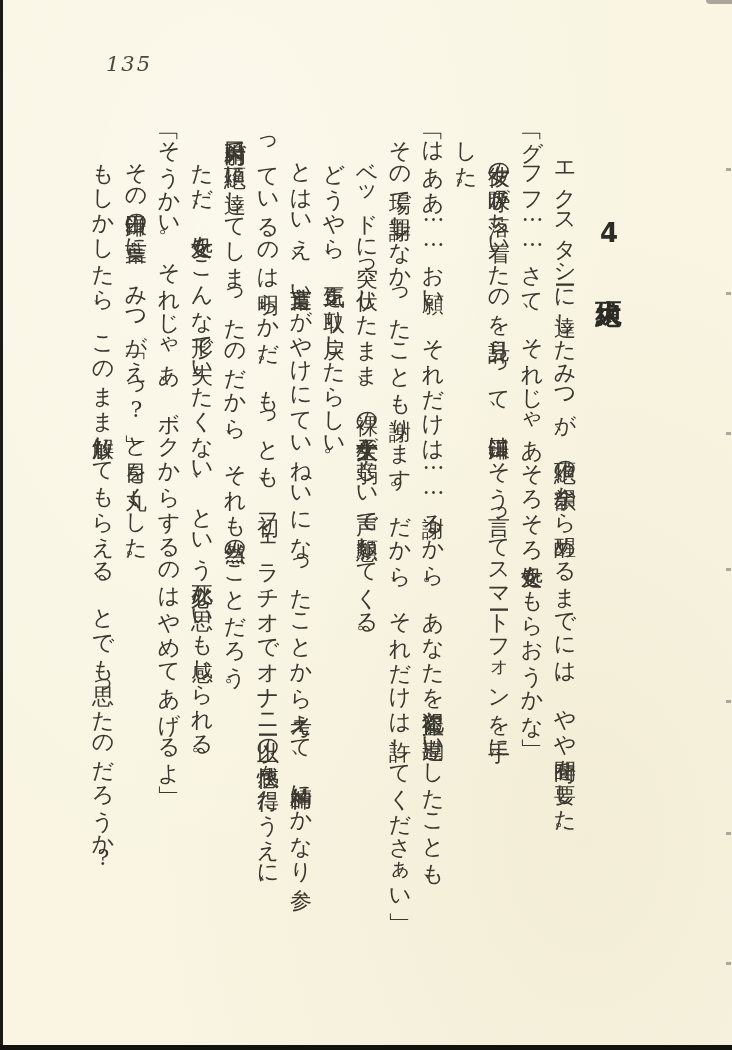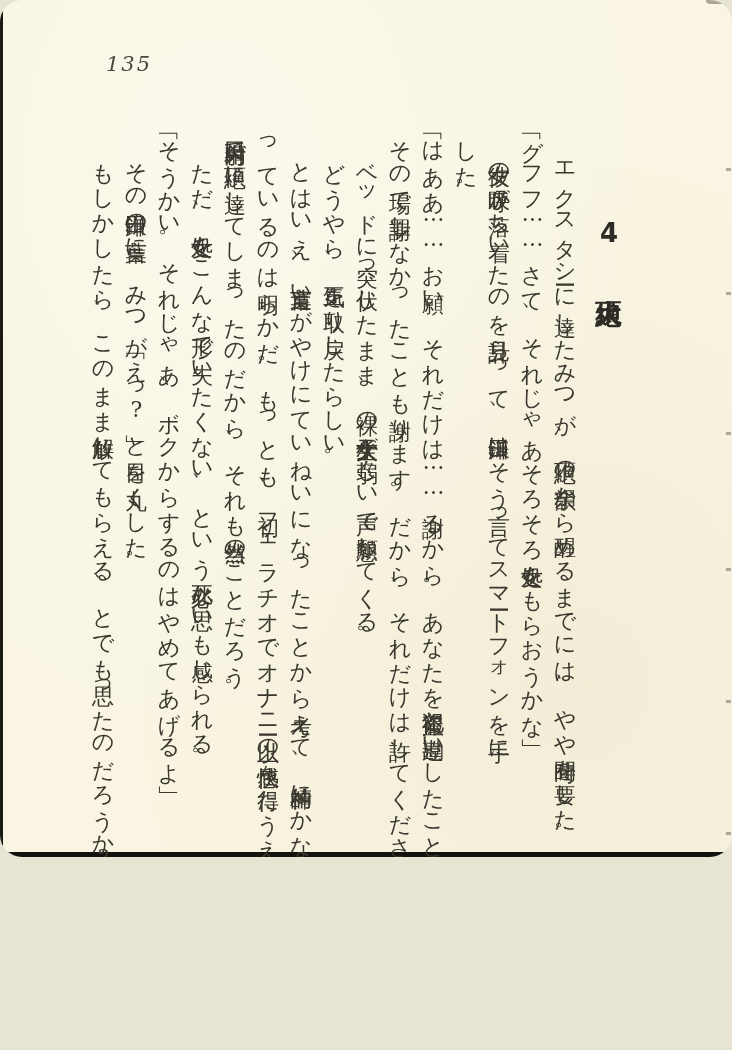--- a/index.html
+++ b/index.html
@@ -3,29 +3,28 @@
 <meta charset="utf-8">
 <style>
   html, body {
     margin: 0;
     padding: 0;
     background: #e8e4d4;
   }
   .page {
     position: relative;
     width: 732px;
-    height: 857px;
+    height: 1050px;
     background: #f9f5e2;
     background-image:
       radial-gradient(ellipse at 30% 20%, rgba(255,255,255,0.35), rgba(0,0,0,0) 60%),
       radial-gradient(ellipse at 80% 80%, rgba(235,228,200,0.45), rgba(0,0,0,0) 55%);
     overflow: hidden;
     font-family: "DejaVu Serif", "Liberation Serif", serif;
     color: #3a372f;
-    border-radius: 22px;
   }
 
   
   .edge-left {
     position: absolute;
     left: 0; top: 0;
     width: 3px; height: 1050px;
     background: #1c1a17;
   }
   .edge-bottom {

